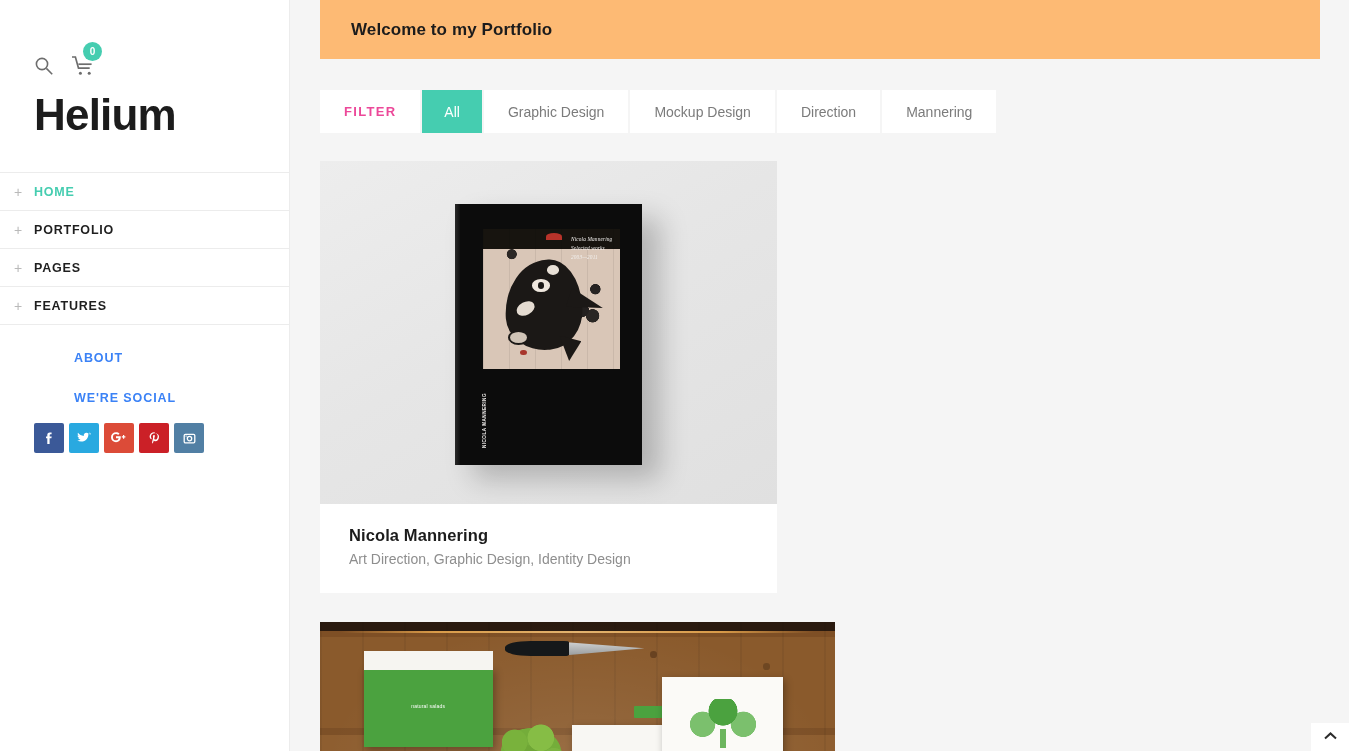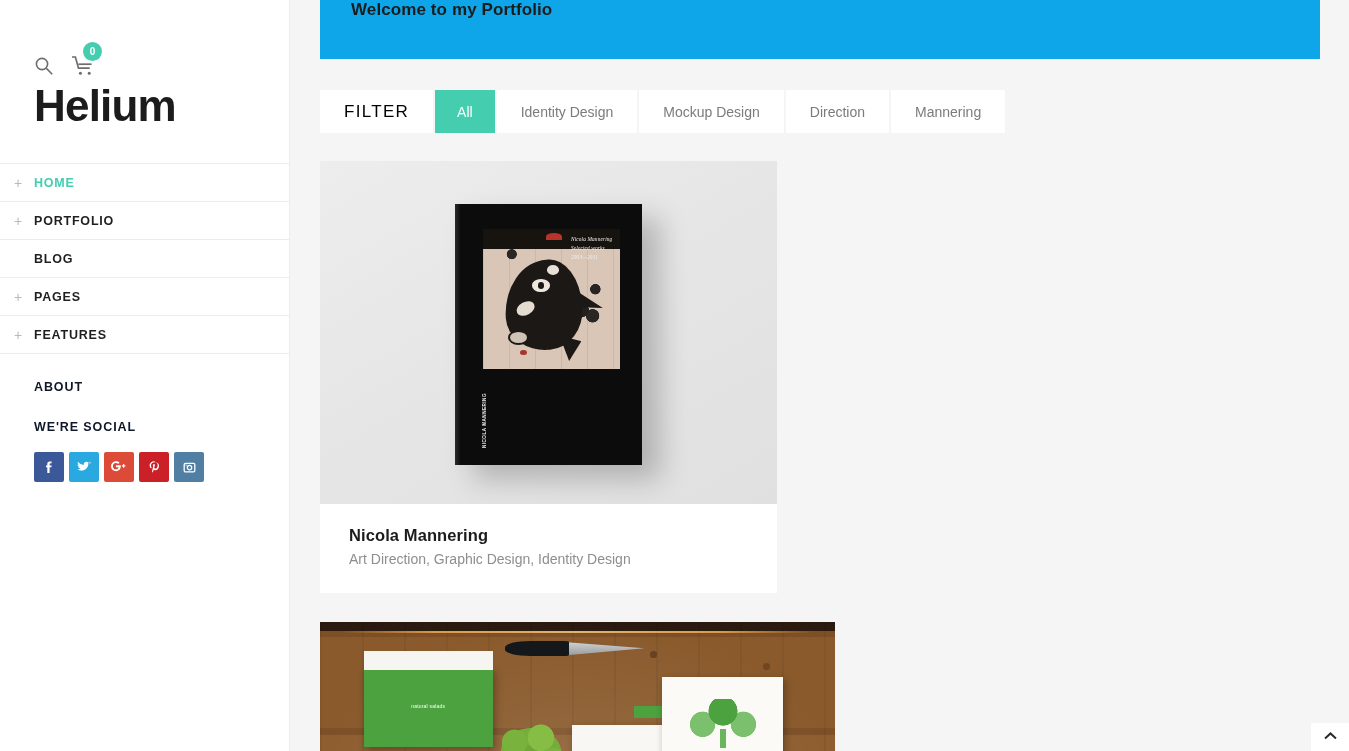--- a/index.html
+++ b/index.html
@@ -27,21 +27,21 @@
   .ic-cart { width: 24px; height: 22px; display: block; }
   .cart-badge {
     position: absolute; top: -13px; left: 12px;
     width: 19px; height: 19px; border-radius: 50%;
     background: #45cdb0; color: #fff;
     font-size: 10px; font-weight: bold;
     display: flex; align-items: center; justify-content: center;
     line-height: 1;
   }
   .brand {
-    margin-top: 3px;
+    margin-top: 12px;
     font-size: 44px; font-weight: bold; color: #1c1c1c;
     letter-spacing: -0.8px; line-height: 1.05;
   }
   .tagline {
     margin-top: 14px; font-size: 14.5px; color: #8a8a8a; line-height: 20px;
     max-width: 220px;
   }
 
   .nav { margin-top: 34px; border-top: 1px solid #ececec; }
   .nav-item {
@@ -56,53 +56,53 @@
   }
   .nav-label {
     font-size: 12.5px; font-weight: bold; letter-spacing: 0.8px;
     color: #1f1f1f; text-transform: uppercase;
   }
   .nav-item.active .nav-label { color: #45cdb0; }
 
   .widget { padding: 26px 34px 0 34px; }
   .widget-title {
     font-size: 12.5px; font-weight: bold; letter-spacing: 0.9px;
-    color: #0f172a; text-transform: uppercase;
+    color: #3b82f6; text-transform: uppercase; margin-left: 40px;
   }
   .widget-text {
     margin-top: 18px; font-size: 14.5px; color: #8a8a8a; line-height: 27px;
     max-width: 220px;
   }
   .social-row { margin-top: 18px; display: flex; gap: 5px; }
   .social {
     width: 30px; height: 30px; border-radius: 2px;
     display: flex; align-items: center; justify-content: center;
     color: #fff; cursor: pointer;
   }
   .social svg { display: block; }
 
   
   .main { flex: 1 1 auto; height: 751px; overflow: hidden; position: relative; background: #f5f5f5; }
 
   .title-panel {
     margin: 0 29px 0 30px;
-    background: #0ea5e9; height: 59px;
-    display: flex; align-items: flex-start;
+    background: #fdba74; height: 59px;
+    display: flex; align-items: center;
     padding-left: 31px;
   }
   .page-title { font-size: 17px; font-weight: bold; color: #1c1c1c; letter-spacing: 0.1px; }
 
   .filter-bar {
     margin: 31px 29px 0 30px;
     display: flex; gap: 2px; height: 43px;
   }
   .filter-label {
     background: #fff; display: flex; align-items: center; justify-content: center;
     padding: 0 24px;
-    font-size: 17px; font-weight: normal; letter-spacing: 1.3px; color: #000000;
+    font-size: 13px; font-weight: bold; letter-spacing: 1.3px; color: #ec4899;
   }
   .filter-btn {
     background: #fff; display: flex; align-items: center; justify-content: center;
     padding: 0 24px; font-size: 14px; color: #7b7b7b; cursor: pointer;
     white-space: nowrap;
   }
   .filter-btn.active { background: #45cdb0; color: #fff; padding: 0 22px; }
 
   .grid {
     margin: 28px 29px 0 30px;
@@ -252,24 +252,20 @@
     </div>
 
     <nav class="nav">
       <div class="nav-item active">
         <span class="nav-plus">+</span>
         <span class="nav-label">HOME</span>
       </div>
       <div class="nav-item">
         <span class="nav-plus">+</span>
         <span class="nav-label">PORTFOLIO</span>
-      </div>
-      <div class="nav-item">
-        <span class="nav-plus"></span>
-        <span class="nav-label">BLOG</span>
       </div>
       <div class="nav-item">
         <span class="nav-plus">+</span>
         <span class="nav-label">PAGES</span>
       </div>
       <div class="nav-item">
         <span class="nav-plus">+</span>
         <span class="nav-label">FEATURES</span>
       </div>
     </nav>
@@ -316,21 +312,21 @@
 
   <main class="main">
 
     <div class="title-panel">
       <div class="page-title">Welcome to my Portfolio</div>
     </div>
 
     <div class="filter-bar">
       <div class="filter-label">FILTER</div>
       <div class="filter-btn active">All</div>
-      <div class="filter-btn">Identity Design</div>
+      <div class="filter-btn">Graphic Design</div>
       <div class="filter-btn">Mockup Design</div>
       <div class="filter-btn">Direction</div>
       <div class="filter-btn">Mannering</div>
     </div>
 
     <div class="grid">
 
       <div class="card">
         <div class="card-media">
           <div class="bookscene">

